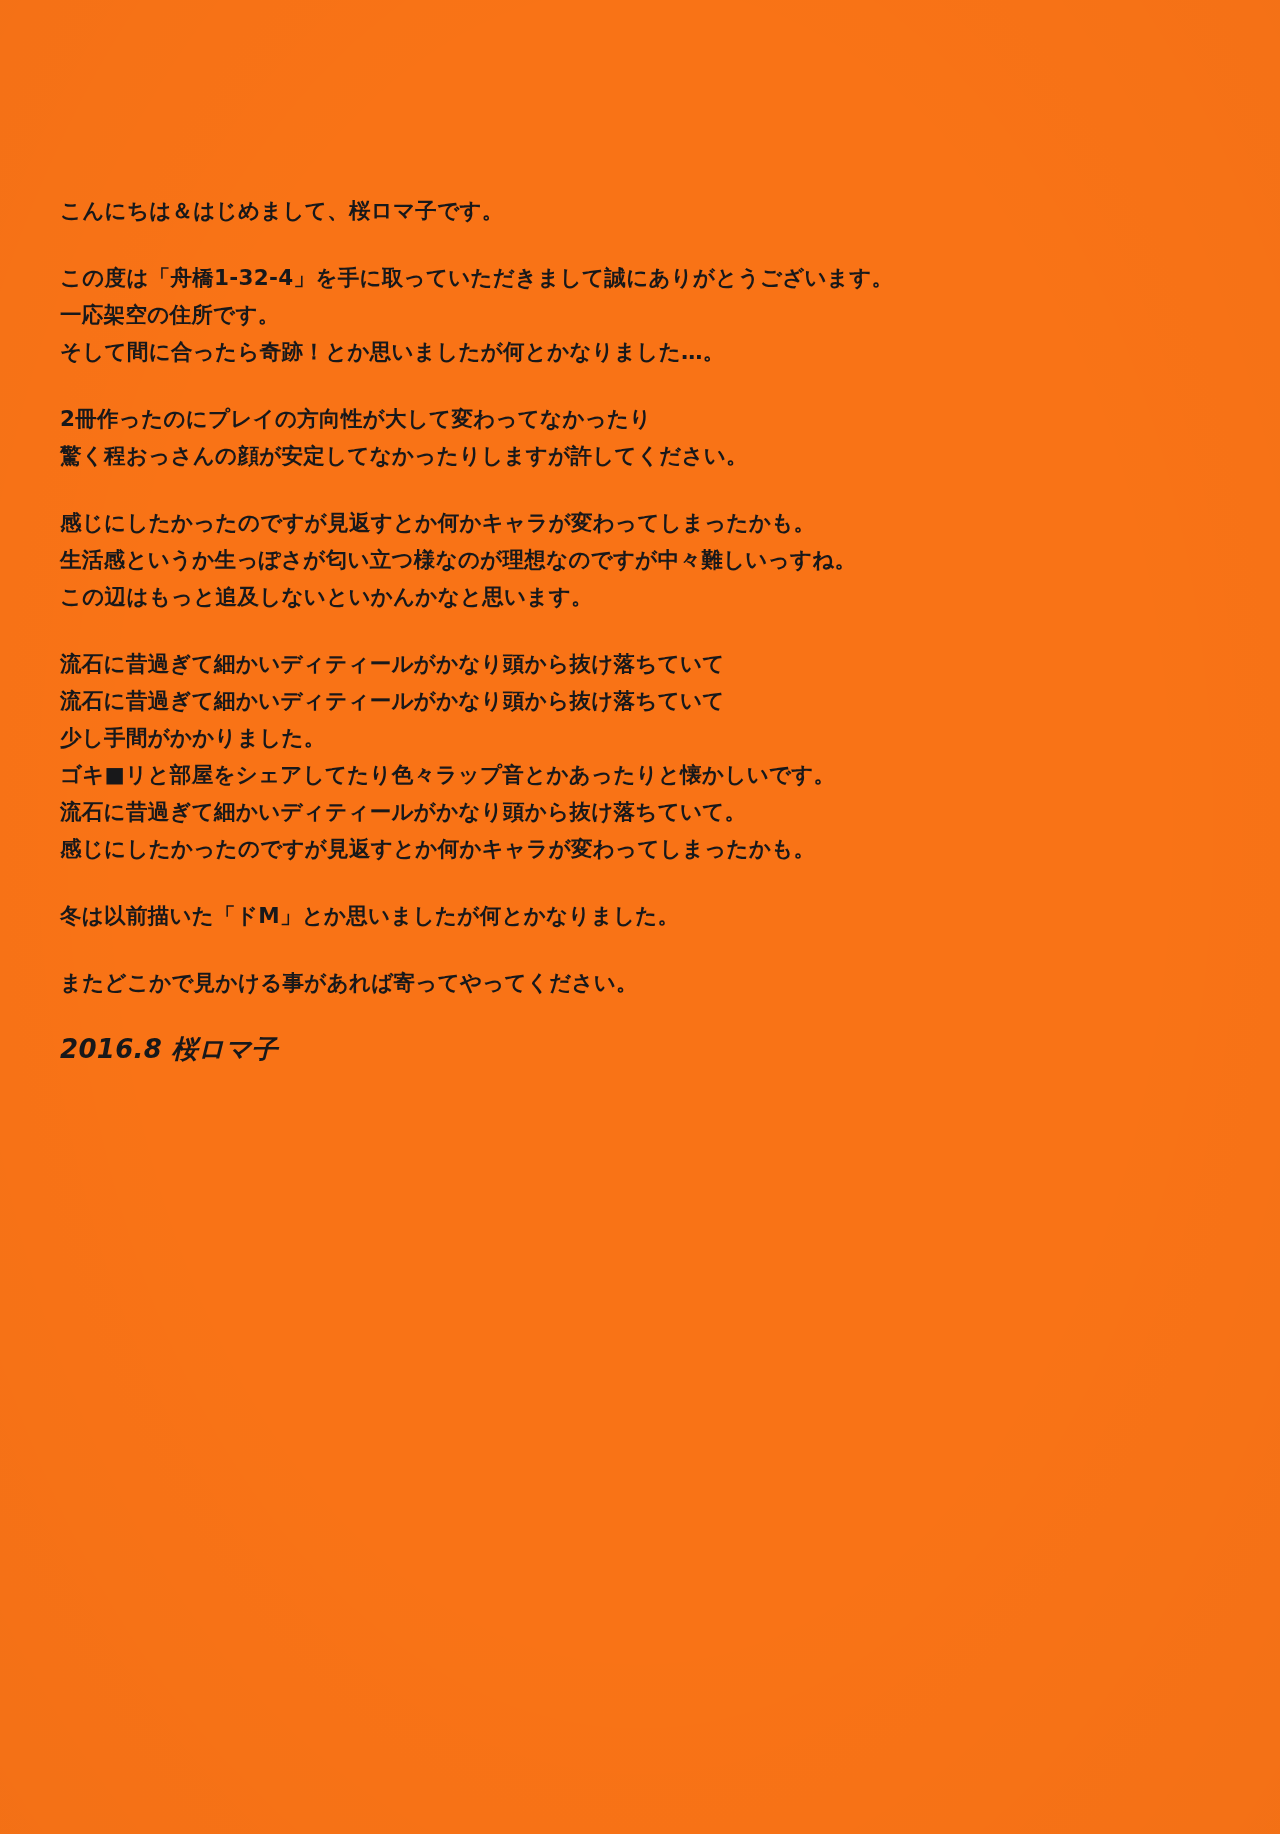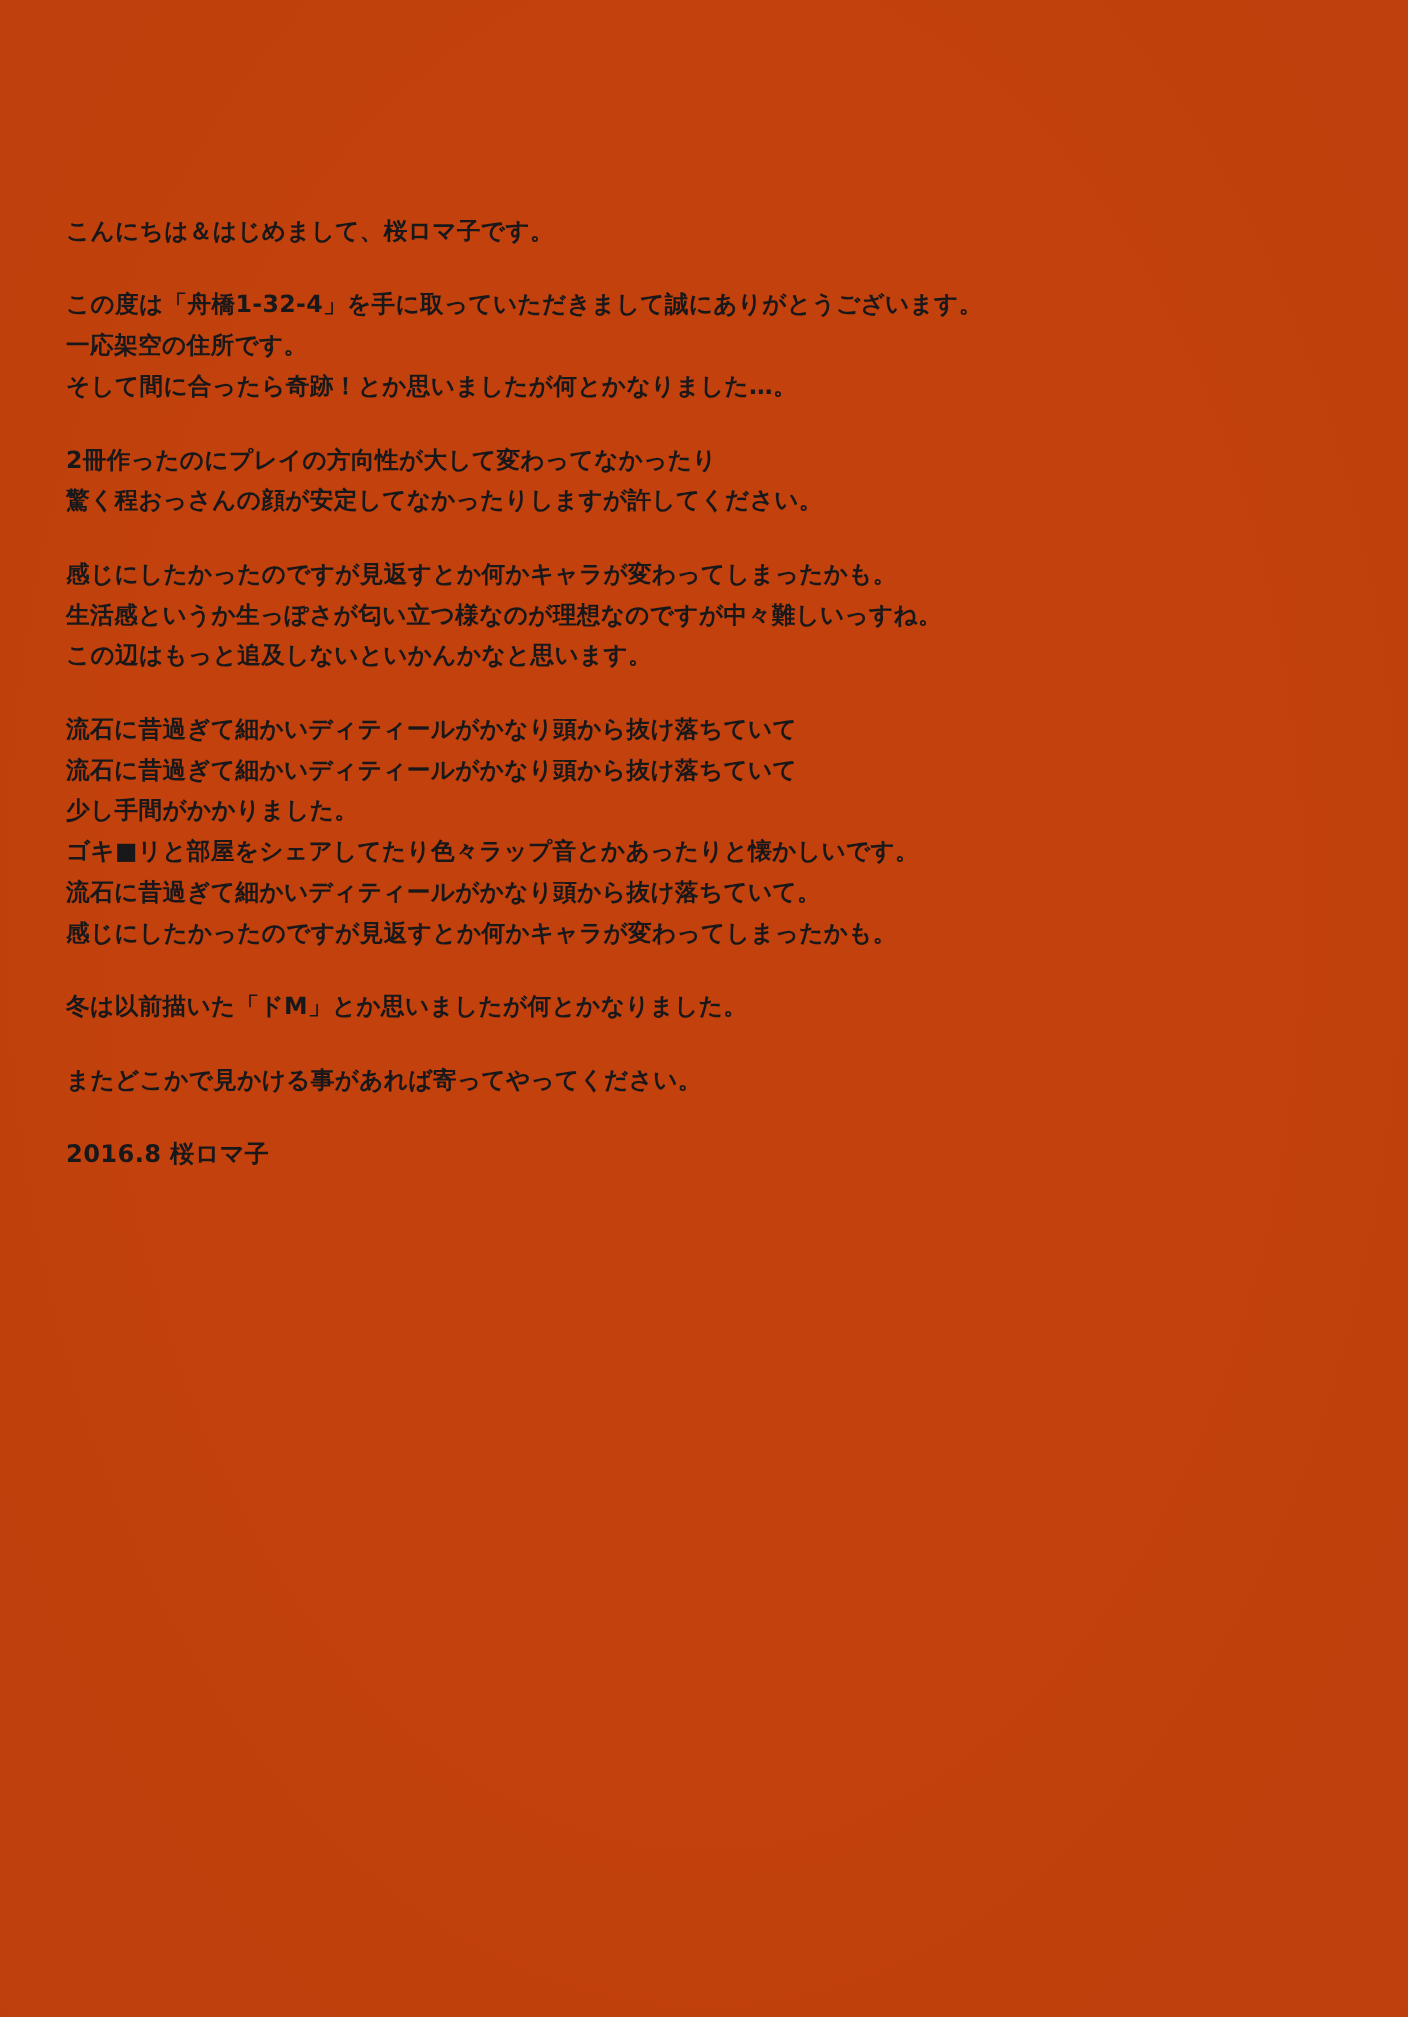--- a/index.html
+++ b/index.html
@@ -10,21 +10,21 @@
     width: 1280px;
     height: 1834px;
     background: #ffffff;
     font-family: "DejaVu Sans", "Liberation Sans", sans-serif;
     overflow: hidden;
   }
   .page {
     position: relative;
     width: 1280px;
     height: 1834px;
-    background: #c2410c;
+    background: #f97316;
   }
   
   .page::before {
     content: "";
     position: absolute;
     inset: 0;
     background:
       radial-gradient(ellipse at 50% 45%, rgba(255,255,255,0) 55%, rgba(0,0,0,0.025) 100%);
     pointer-events: none;
   }
@@ -42,25 +42,26 @@
   }
   .line {
     font-size: 21.5px;
     line-height: 37px;
     font-weight: bold;
     color: #18181a;
     letter-spacing: 0.3px;
     white-space: pre;
   }
   .sig {
-    font-size: 22px;
+    font-size: 26px;
     line-height: 37px;
     font-weight: bold;
     color: #18181a;
     letter-spacing: 0.3px;
+    font-style: italic;
   }
 </style>
 </head>
 <body>
 
 <div class="page">
 
   <div class="afterword">
 
     <div class="para">

